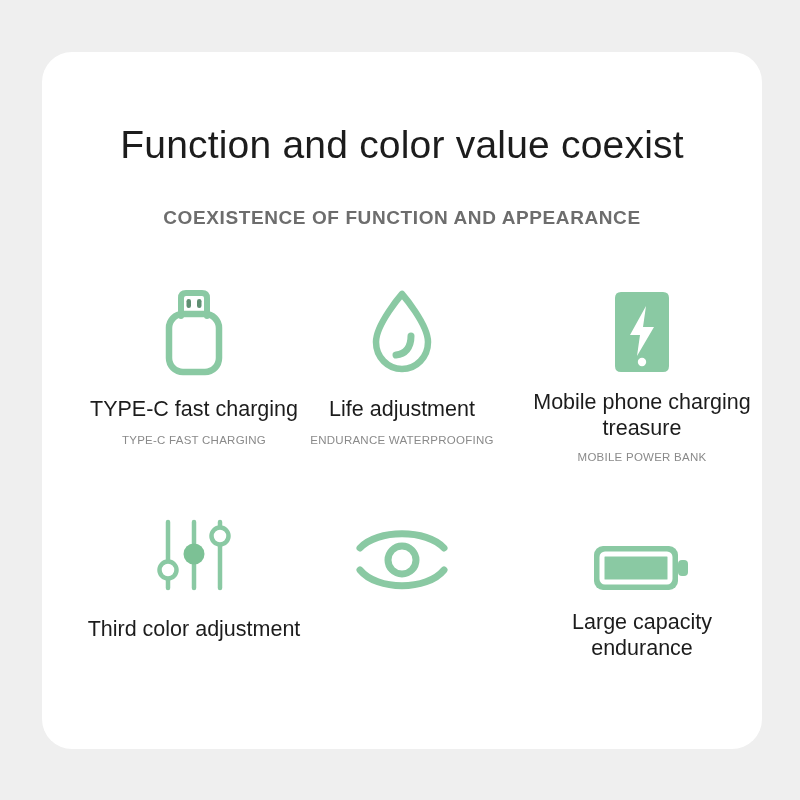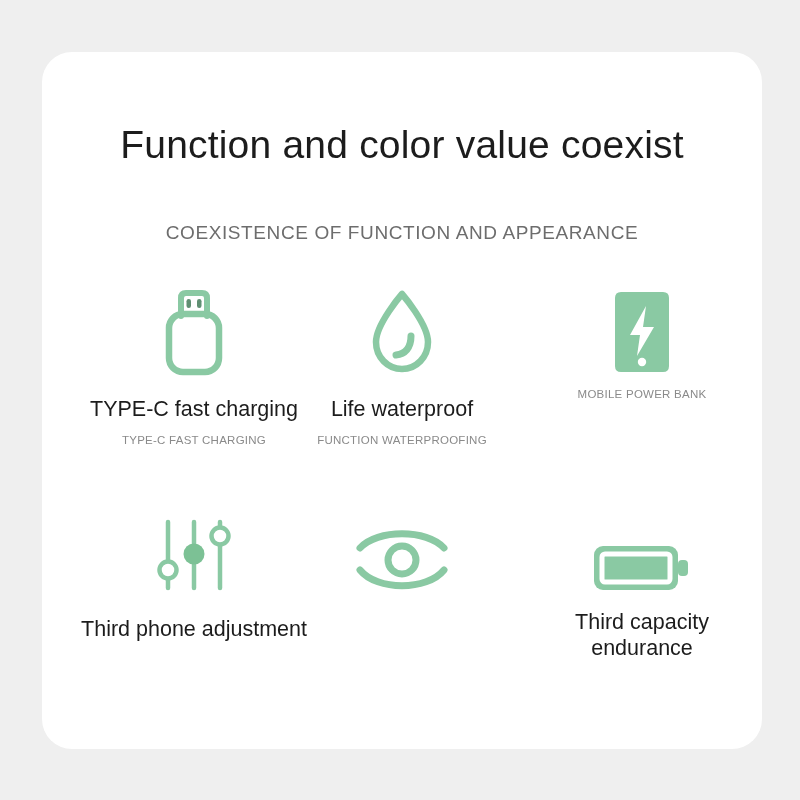--- a/index.html
+++ b/index.html
@@ -37,25 +37,25 @@
     font-size: 39px;
     font-weight: 400;
     color: #1c1c1c;
     letter-spacing: 0.2px;
     line-height: 1.1;
     white-space: nowrap;
   }
   .subtitle {
     position: absolute;
     left: 0;
-    top: 170px;
+    top: 155px;
     width: 720px;
     text-align: center;
     font-size: 19px;
-    font-weight: 400;
+    font-weight: 700;
     color: #6d6d6d;
     letter-spacing: 0.6px;
     white-space: nowrap;
   }
   .grid {
     position: absolute;
     left: 0;
     top: 218px;
     width: 720px;
   }
@@ -127,71 +127,72 @@
           <div class="caption">TYPE-C FAST CHARGING</div>
         </div>
 
         <div class="cell c1">
           <div class="icon-wrap">
             <svg width="80" height="92" viewBox="0 0 80 92" aria-hidden="true">
               <path d="M40 8 C40 8 14 38 14 56 C14 71 25.6 83 40 83 C54.4 83 66 71 66 56 C66 38 40 8 40 8 Z" fill="none" stroke="#8ac9a3" stroke-width="6.5" stroke-linejoin="round"></path>
               <path d="M49 50 C49 62 43 68 34 69" fill="none" stroke="#8ac9a3" stroke-width="7" stroke-linecap="round"></path>
             </svg>
           </div>
-          <div class="label">Life waterproof</div>
-          <div class="caption">FUNCTION WATERPROOFING</div>
+          <div class="label">Life adjustment</div>
+          <div class="caption">ENDURANCE WATERPROOFING</div>
         </div>
 
         <div class="cell c2">
           <div class="icon-wrap">
             <svg width="62" height="92" viewBox="0 0 62 92" aria-hidden="true">
               <path d="M10 6 H52 Q58 6 58 12 V80 Q58 86 52 86 H10 Q4 86 4 80 V12 Q4 6 10 6 Z" fill="#8ac9a3"></path>
               <path d="M35 20 L19 49 H29 L26 70 L43 41 H32 Z" fill="#ffffff"></path>
               <circle cx="31" cy="76" r="4.2" fill="#ffffff"></circle>
             </svg>
           </div>
+          <div class="label two-line">Mobile phone charging treasure</div>
           <div class="caption tight">MOBILE POWER BANK</div>
         </div>
 
       </div>
 
       <div class="row">
 
         <div class="cell c0">
           <div class="icon-wrap">
             <svg width="88" height="86" viewBox="0 0 88 86" aria-hidden="true">
               <line x1="18" y1="10" x2="18" y2="76" stroke="#8ac9a3" stroke-width="4.5" stroke-linecap="round"></line>
               <line x1="44" y1="10" x2="44" y2="76" stroke="#8ac9a3" stroke-width="4.5" stroke-linecap="round"></line>
               <line x1="70" y1="10" x2="70" y2="76" stroke="#8ac9a3" stroke-width="4.5" stroke-linecap="round"></line>
               <circle cx="18" cy="58" r="8.5" fill="#ffffff" stroke="#8ac9a3" stroke-width="4.5"></circle>
               <circle cx="44" cy="42" r="10.5" fill="#7cc195"></circle>
               <circle cx="70" cy="24" r="8.5" fill="#ffffff" stroke="#8ac9a3" stroke-width="4.5"></circle>
             </svg>
           </div>
-          <div class="label">Third phone adjustment</div>
+          <div class="label">Third color adjustment</div>
         </div>
 
         <div class="cell c1">
           <div class="icon-wrap">
             <svg width="98" height="68" viewBox="0 0 98 68" aria-hidden="true">
               <path d="M7 18 C24 -1 74 -1 91 18" fill="none" stroke="#8ac9a3" stroke-width="7" stroke-linecap="round"></path>
               <path d="M7 40 C24 61 74 61 91 40" fill="none" stroke="#8ac9a3" stroke-width="7" stroke-linecap="round"></path>
               <circle cx="49" cy="30" r="14" fill="none" stroke="#8ac9a3" stroke-width="7"></circle>
             </svg>
           </div>
         </div>
 
         <div class="cell c2">
           <div class="icon-wrap">
             <svg width="104" height="62" viewBox="0 0 104 62" aria-hidden="true">
               <rect x="4" y="10" width="84" height="44" rx="9" ry="9" fill="#8ac9a3"></rect>
               <rect x="88" y="24" width="10" height="16" rx="4" ry="4" fill="#8ac9a3"></rect>
               <rect x="12" y="18" width="68" height="28" rx="3" ry="3" fill="#8ac9a3" stroke="#ffffff" stroke-width="5"></rect>
             </svg>
           </div>
-          <div class="label two-line">Third capacity endurance</div>
+          <div class="label two-line">Large capacity endurance</div>
         </div>
 
       </div>
 
     </div>
   </div>
 </div>
 
 </body></html>

